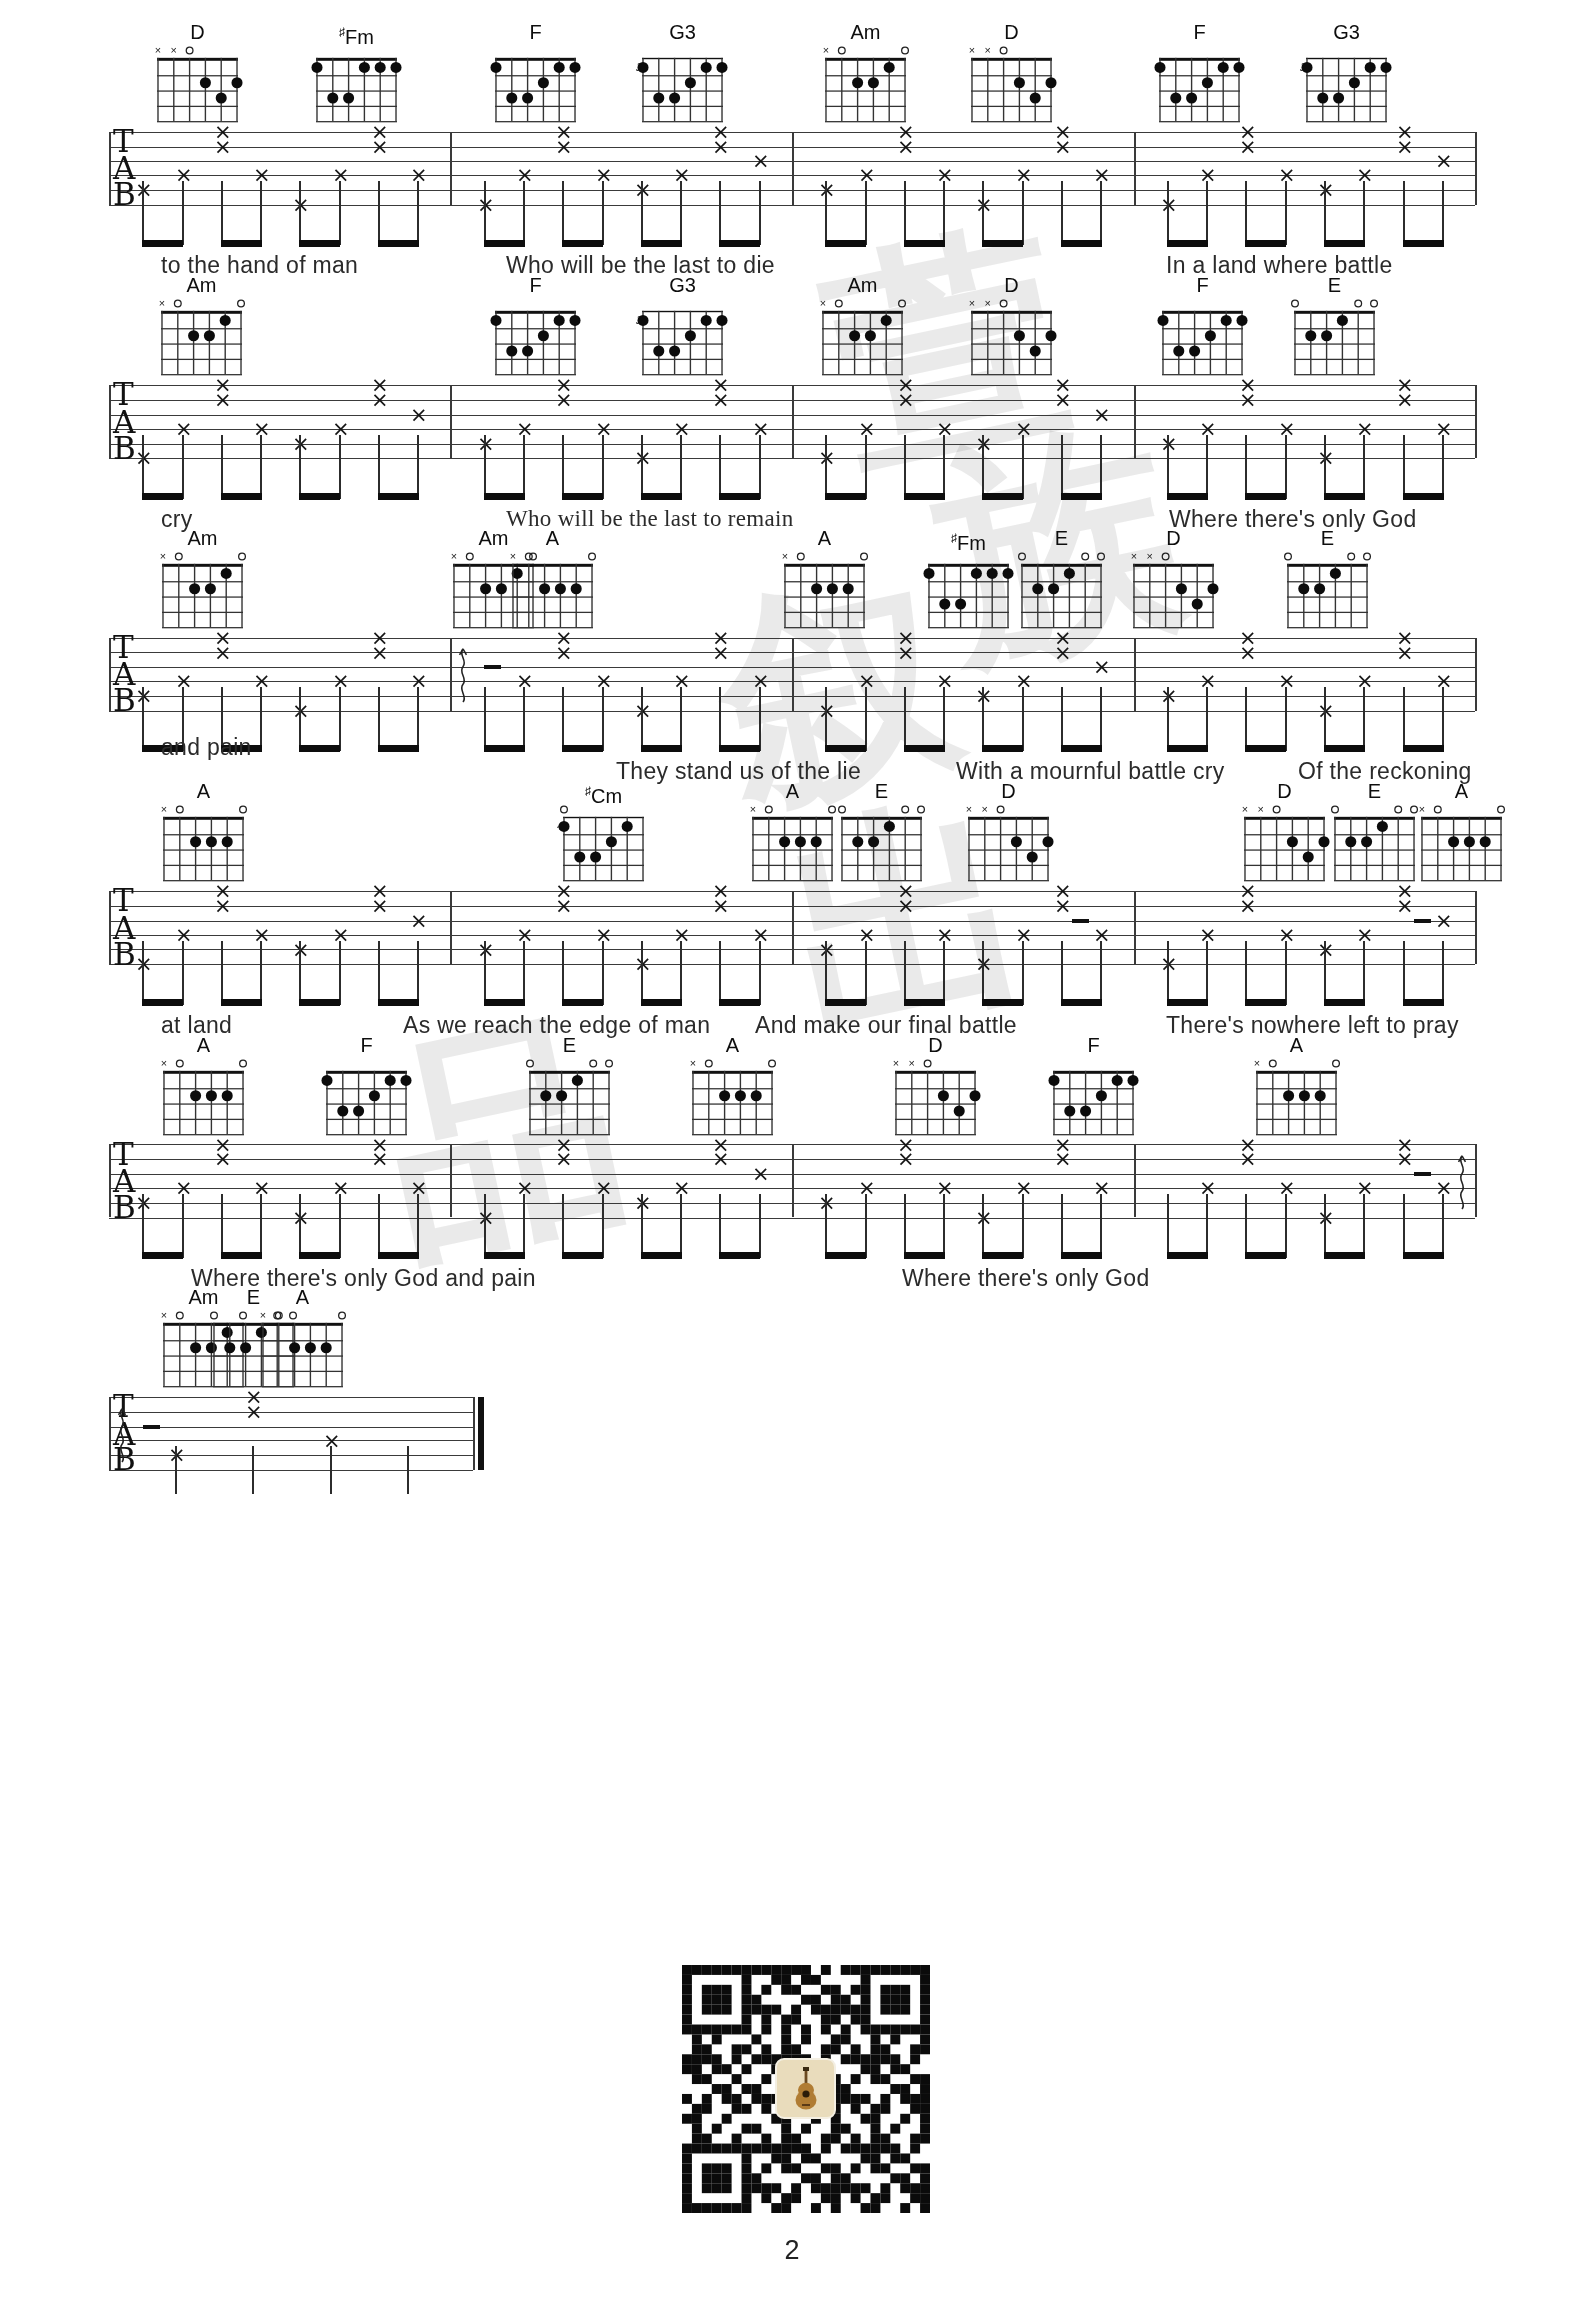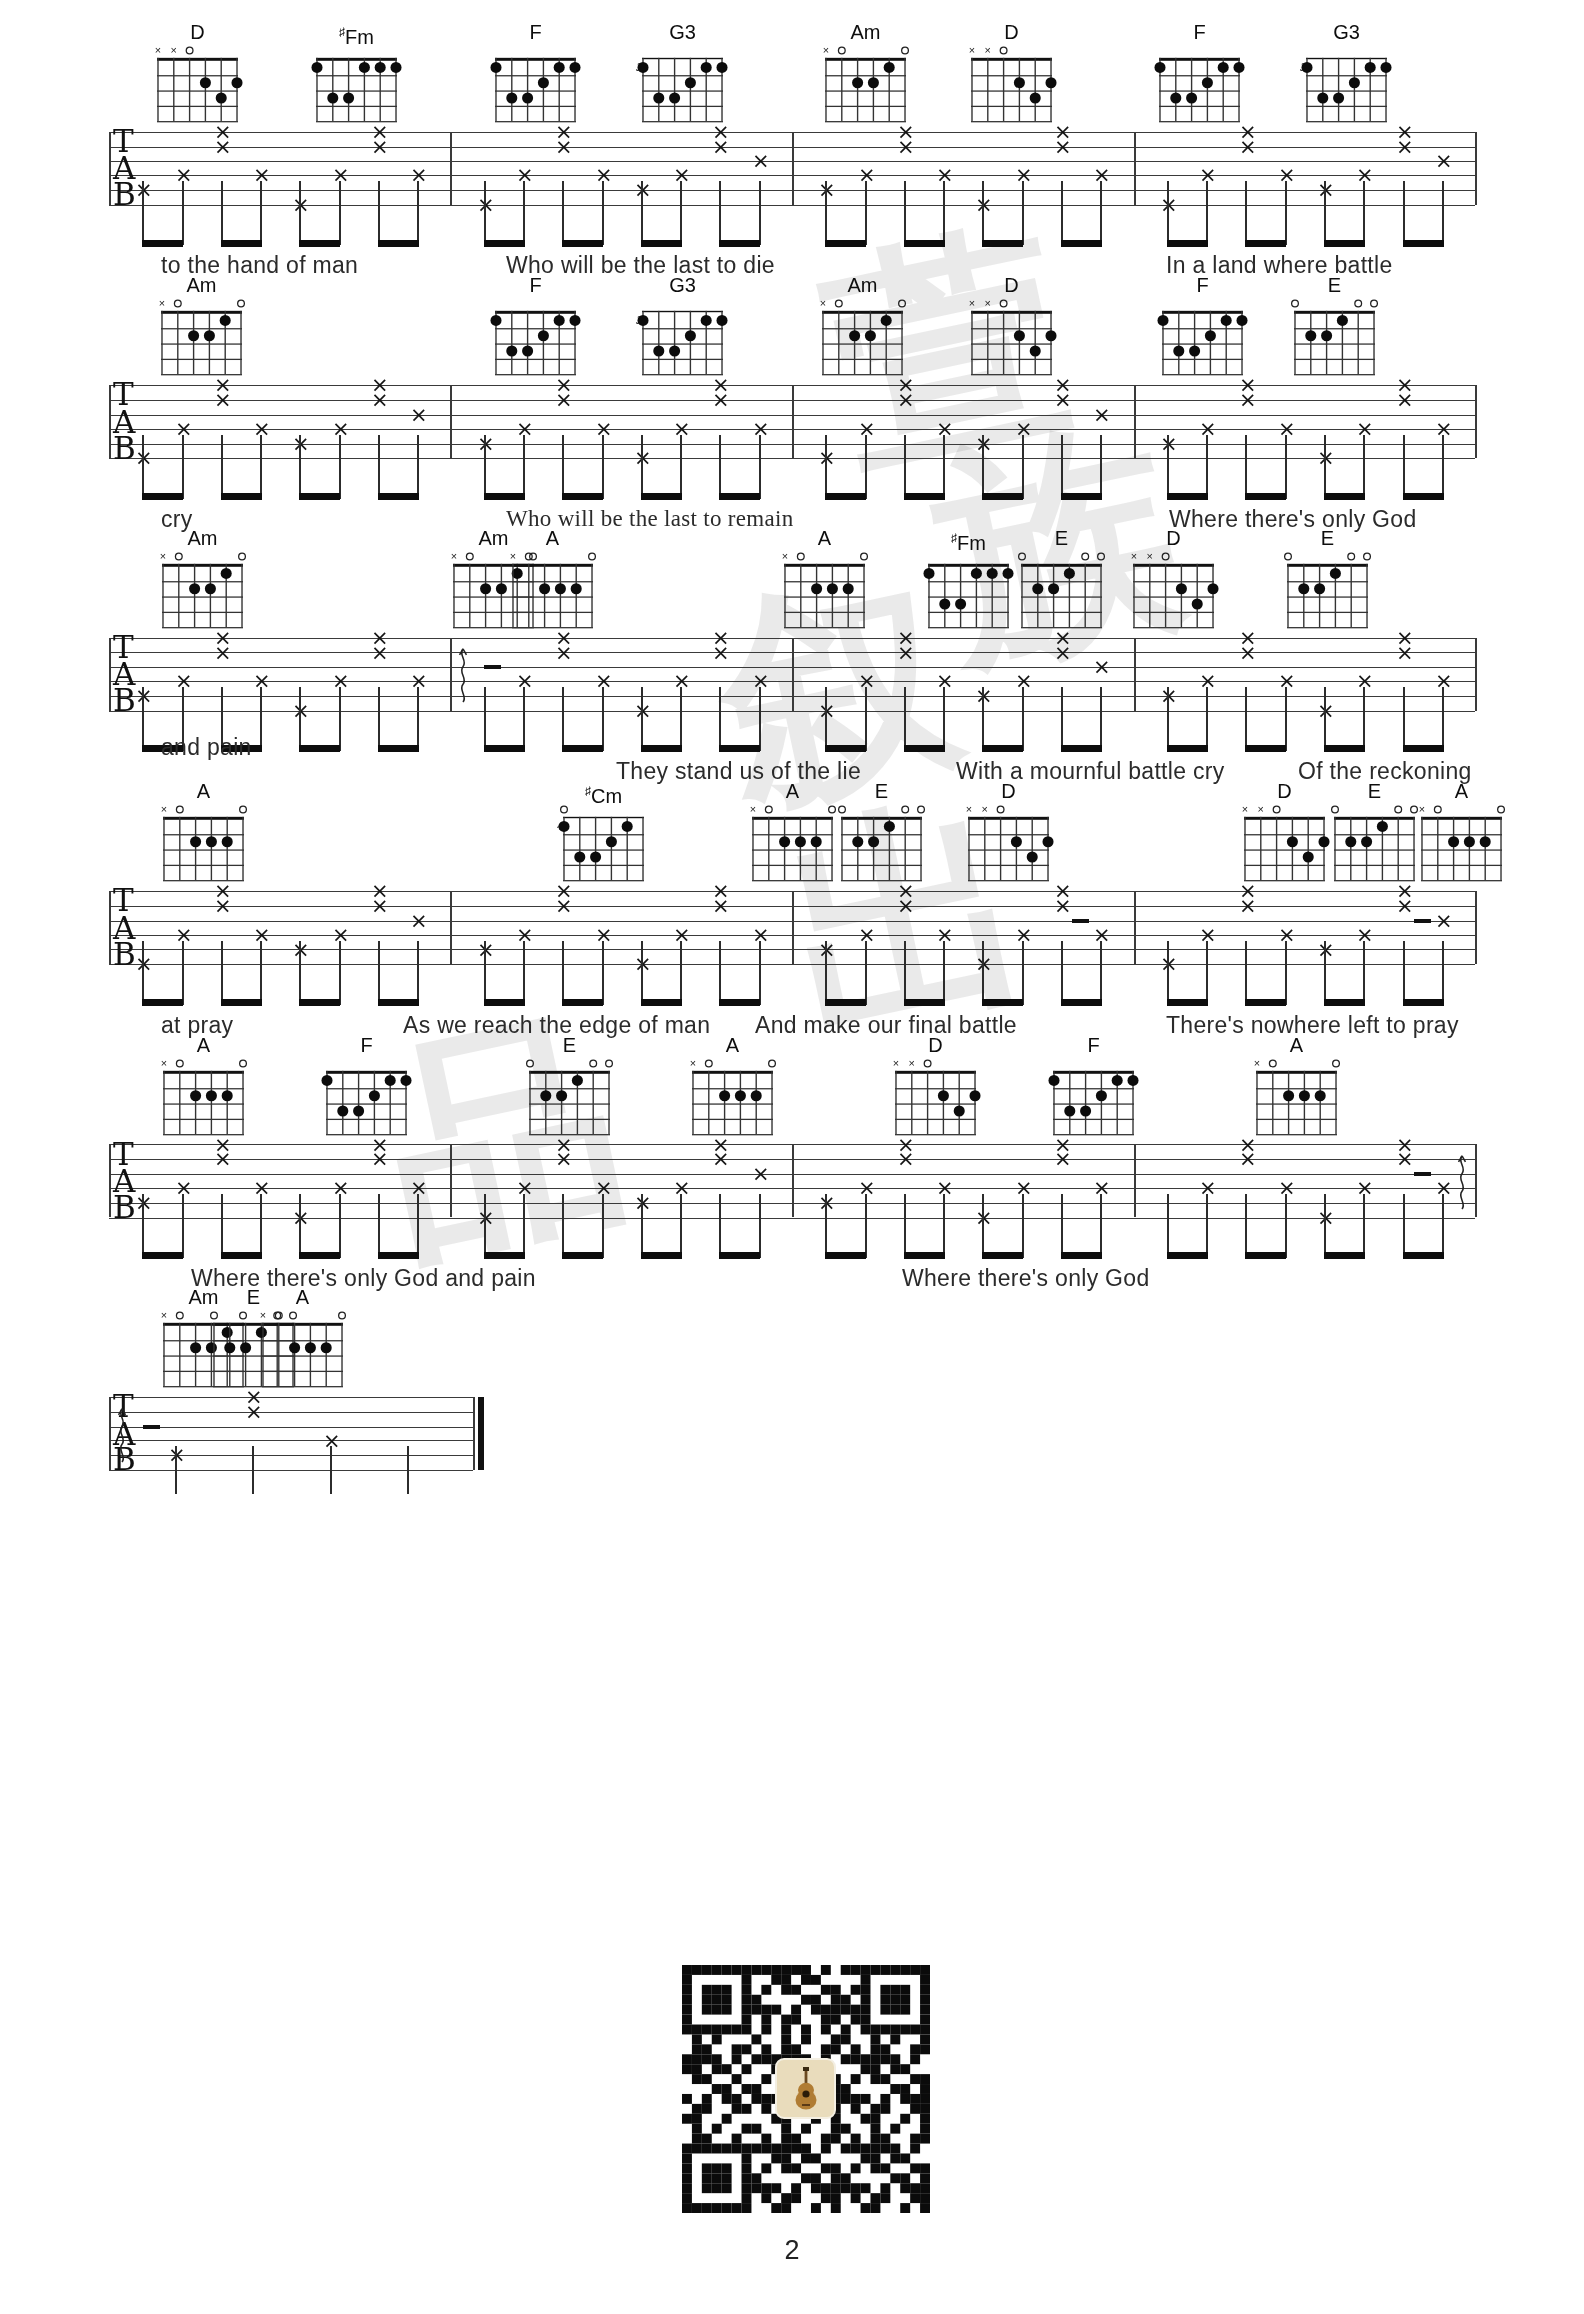--- a/index.html
+++ b/index.html
@@ -1050,21 +1050,21 @@
           <rect x="55.3" y="14" width="1.4" height="64" fill="#333"></rect>
           <rect x="71.3" y="14" width="1.4" height="64" fill="#333"></rect>
           <rect x="87.3" y="14" width="1.4" height="64" fill="#333"></rect>
           <text x="8" y="10" font-size="11" text-anchor="middle" fill="#222">×</text>
           <circle cx="24" cy="6.5" r="3.4" fill="none" stroke="#222" stroke-width="1.3"></circle>
           <circle cx="88" cy="6.5" r="3.4" fill="none" stroke="#222" stroke-width="1.3"></circle>
           <circle cx="40" cy="39.2" r="5.6" fill="#0c0c0c"></circle>
           <circle cx="56" cy="39.2" r="5.6" fill="#0c0c0c"></circle>
           <circle cx="72" cy="39.2" r="5.6" fill="#0c0c0c"></circle>
         </svg></div>
-      <div class="lyric" style="left: 161px; top: 1012px;">at pray</div>
+      <div class="lyric" style="left: 161px; top: 1012px;">at land</div>
       <div class="lyric" style="left: 403px; top: 1012px;">As we reach the edge of man</div>
       <div class="lyric" style="left: 755px; top: 1012px;">And make our final battle</div>
       <div class="lyric" style="left: 1166px; top: 1012px;">There's nowhere left to pray</div>
       <div class="sline" style="left: 109px; width: 1366px; top: 1144px;"></div>
       <div class="sline" style="left: 109px; width: 1366px; top: 1159px;"></div>
       <div class="sline" style="left: 109px; width: 1366px; top: 1174px;"></div>
       <div class="sline" style="left: 109px; width: 1366px; top: 1188px;"></div>
       <div class="sline" style="left: 109px; width: 1366px; top: 1203px;"></div>
       <div class="sline" style="left: 109px; width: 1366px; top: 1218px;"></div>
       <div class="tabletter" style="left: 113px; top: 1138px;">T</div>

